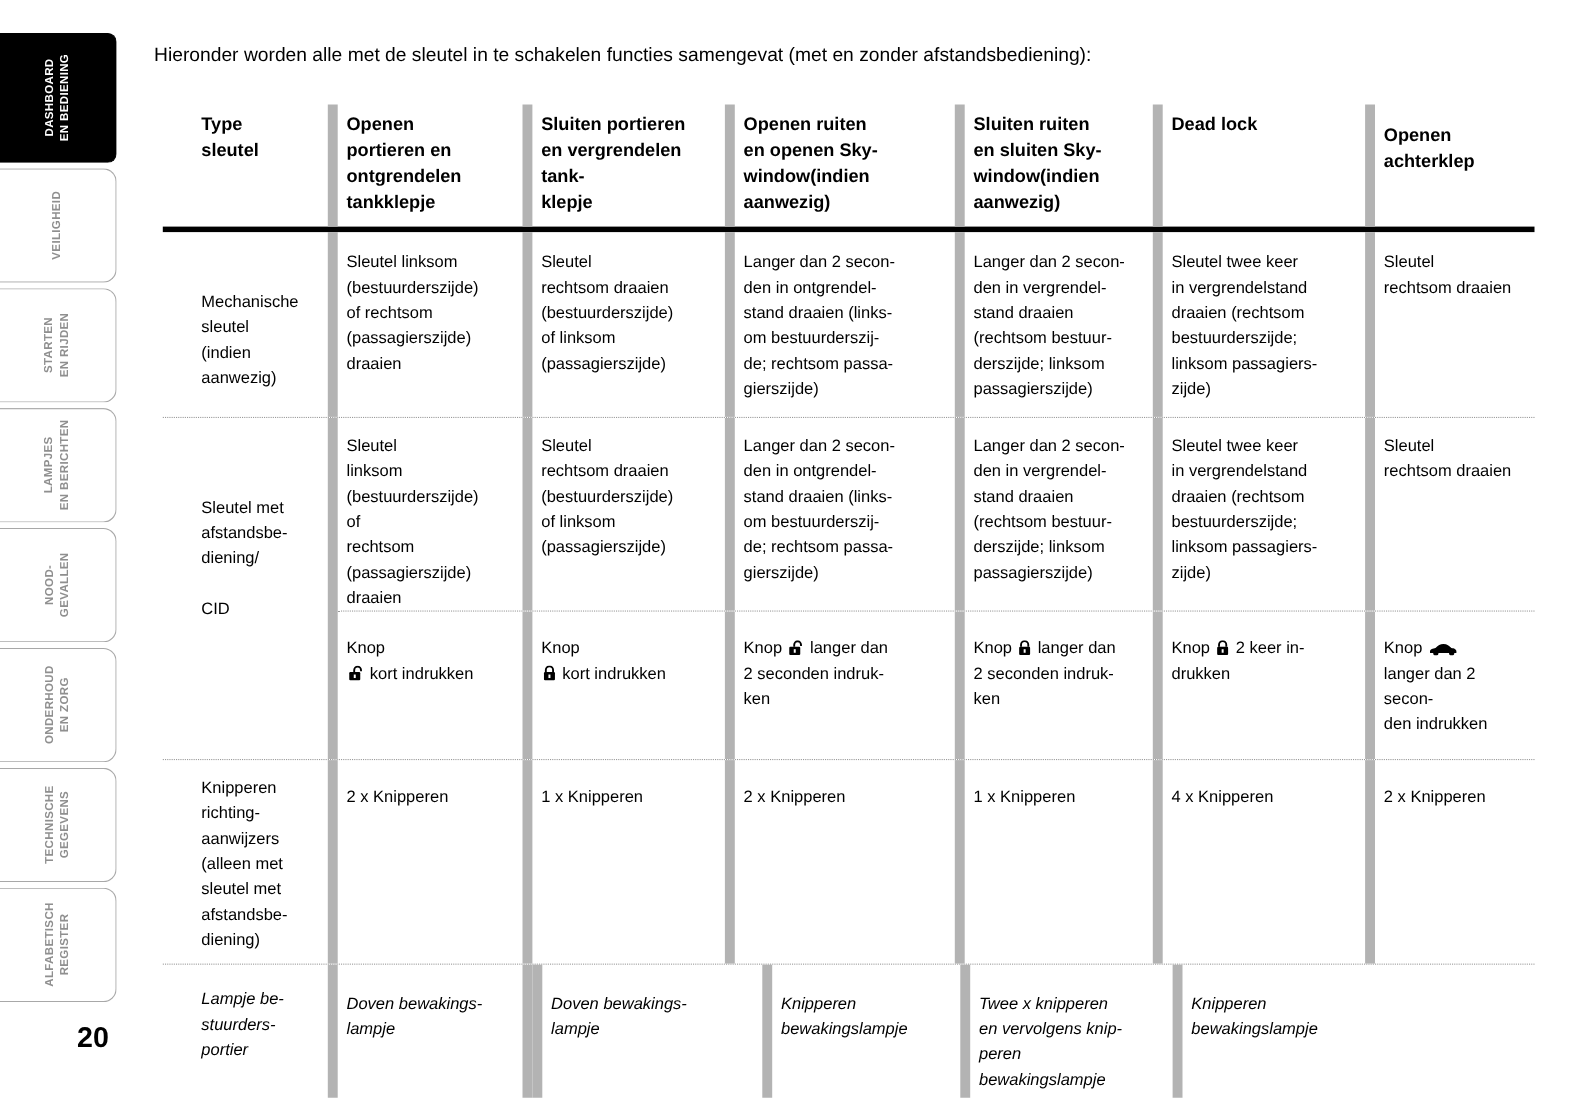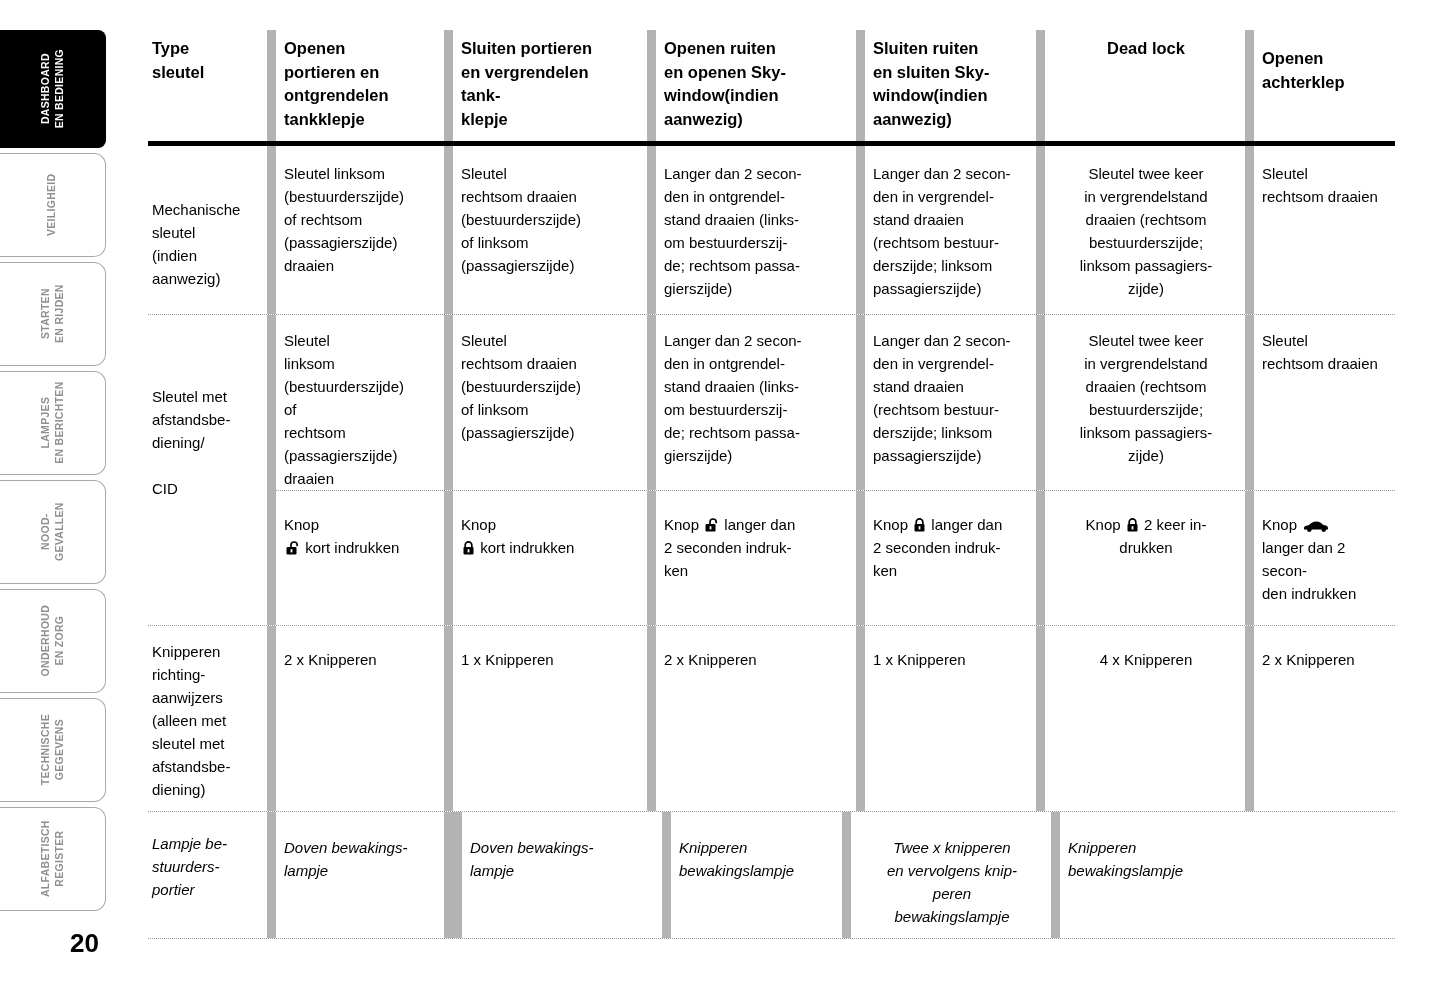--- a/index.html
+++ b/index.html
@@ -62,26 +62,26 @@
 
   .cell,.hcell{
     white-space:pre-line;flex:none;
     padding:14px 6px 10px 8px;
     font-size:15px;line-height:23px;
   }
   .hcell{font-weight:bold;font-size:16.5px;line-height:23.5px;padding-top:7px;}
   .hcell.c0,.cell.c0{padding-left:4px;}
   .hcell.c6{padding-top:17px;}
 
-  .c0{width:119px;}
+  .c0{width:119px;margin-left:31px;}
   .c1{width:168px;}
-  .c2{width:194px;}
+  .c2{width:175px;}
   .c3{width:200px;}
   .c4{width:171px;}
-  .c5{width:200px;text-align:center;}
+  .c5{width:184px;}
   .c6{width:221px;flex:1 1 auto;}
   .subrow .c6{flex:1 1 auto;}
 
   
   .row-0{min-height:168px;}
   .row-0 .cell{padding-top:16px;}
   .row-0 .label-cell{padding-top:52px;}
   .row-1 .label-cell{padding-top:70px;}
   .subrow-0{min-height:175px;}
   .subrow-0 .cell{padding-top:14px;}
@@ -130,20 +130,21 @@
     </div>
     <div class="tab">
       <span class="tab-label">ALFABETISCH
 REGISTER</span>
     </div>
   </div>
 
 <div class="page-number">20</div>
 
 <div class="main">
+  <div class="heading">Hieronder worden alle met de sleutel in te schakelen functies samengevat (met en zonder afstandsbediening):</div>
   <div class="ktable">
       <div class="thead-row">
         <div class="hcell c0">Type
 sleutel</div>
         <div class="vbar"></div>
         <div class="hcell c1">Openen
 portieren en
 ontgrendelen
 tankklepje</div>
         <div class="vbar"></div>

